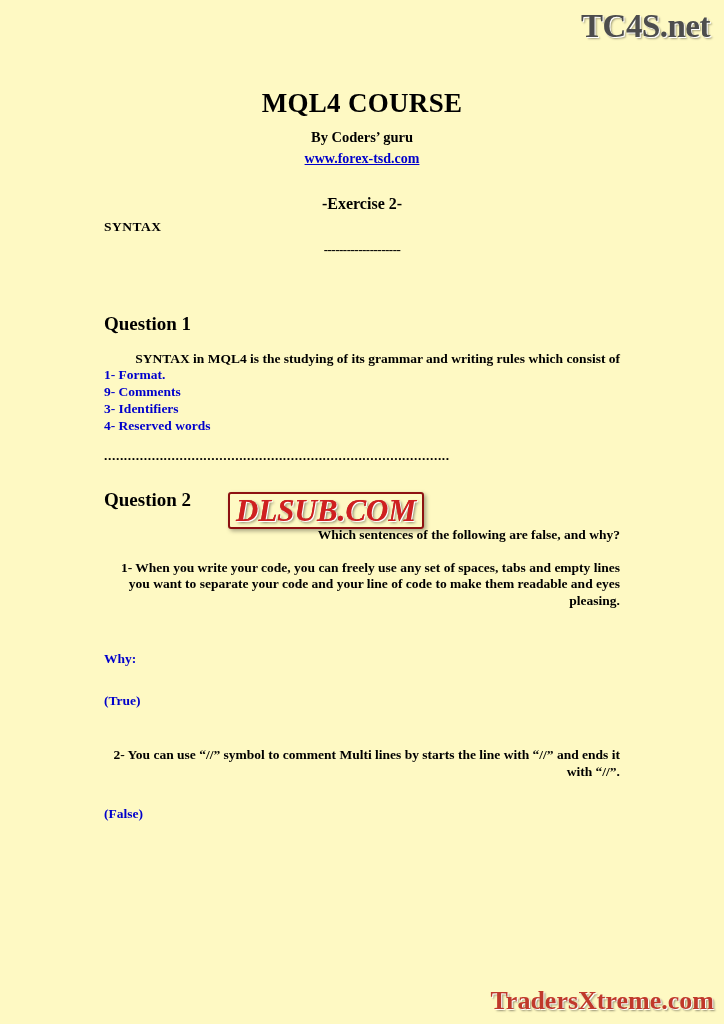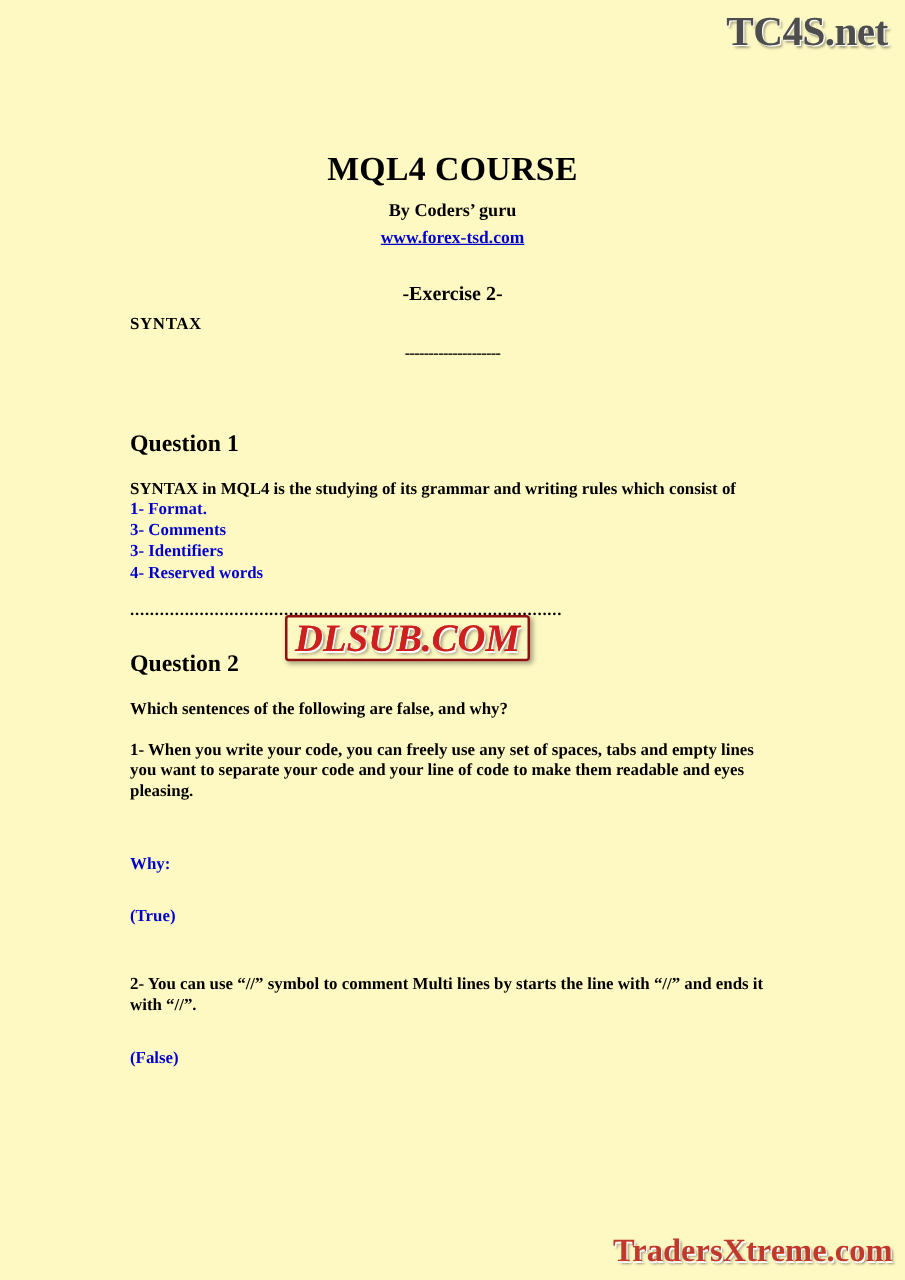--- a/index.html
+++ b/index.html
@@ -79,21 +79,21 @@
     position: absolute;
     left: 104px;
     top: 0;
     width: 516px;
   }
 
   .doc-title {
     text-align: center;
     font-size: 27px;
     font-weight: bold;
-    margin-top: 120px;
+    margin-top: 88px;
     letter-spacing: 0.3px;
   }
   .doc-subtitle {
     text-align: center;
     font-size: 14.5px;
     font-weight: bold;
     margin-top: 10px;
   }
   .doc-link {
     text-align: center;
@@ -134,20 +134,21 @@
   }
   .q-heading.second {
     margin-top: 22px;
   }
 
   .body-text {
     font-size: 13.5px;
     font-weight: bold;
     line-height: 1.22;
     margin-top: 16px;
+    text-align: right;
   }
 
   .list-blue {
     color: #0000cc;
     font-size: 13.5px;
     font-weight: bold;
     line-height: 1.24;
   }
 
   .dots-row {
@@ -188,21 +189,21 @@
 
     <div class="doc-exercise">-Exercise 2-</div>
     <div class="doc-section">SYNTAX</div>
     <div class="doc-rule">--------------------</div>
 
     <div class="q-heading">Question 1</div>
     <div class="body-text">SYNTAX in MQL4 is the studying of its grammar and writing rules which consist of</div>
 
     <div class="list-blue">
       <div>1- Format.</div>
-      <div>3- Comments</div>
+      <div>9- Comments</div>
       <div>3- Identifiers</div>
       <div>4- Reserved words</div>
     </div>
 
     <div class="dots-row">.......................................................................................</div>
 
     <div class="q-heading second">Question 2</div>
     <div class="body-text">Which sentences of the following are false, and why?</div>
 
     <div class="body-text">1- When you write your code, you can freely use any set of spaces, tabs and empty lines you want to separate your code and your line of code to make them readable and eyes pleasing.</div>

